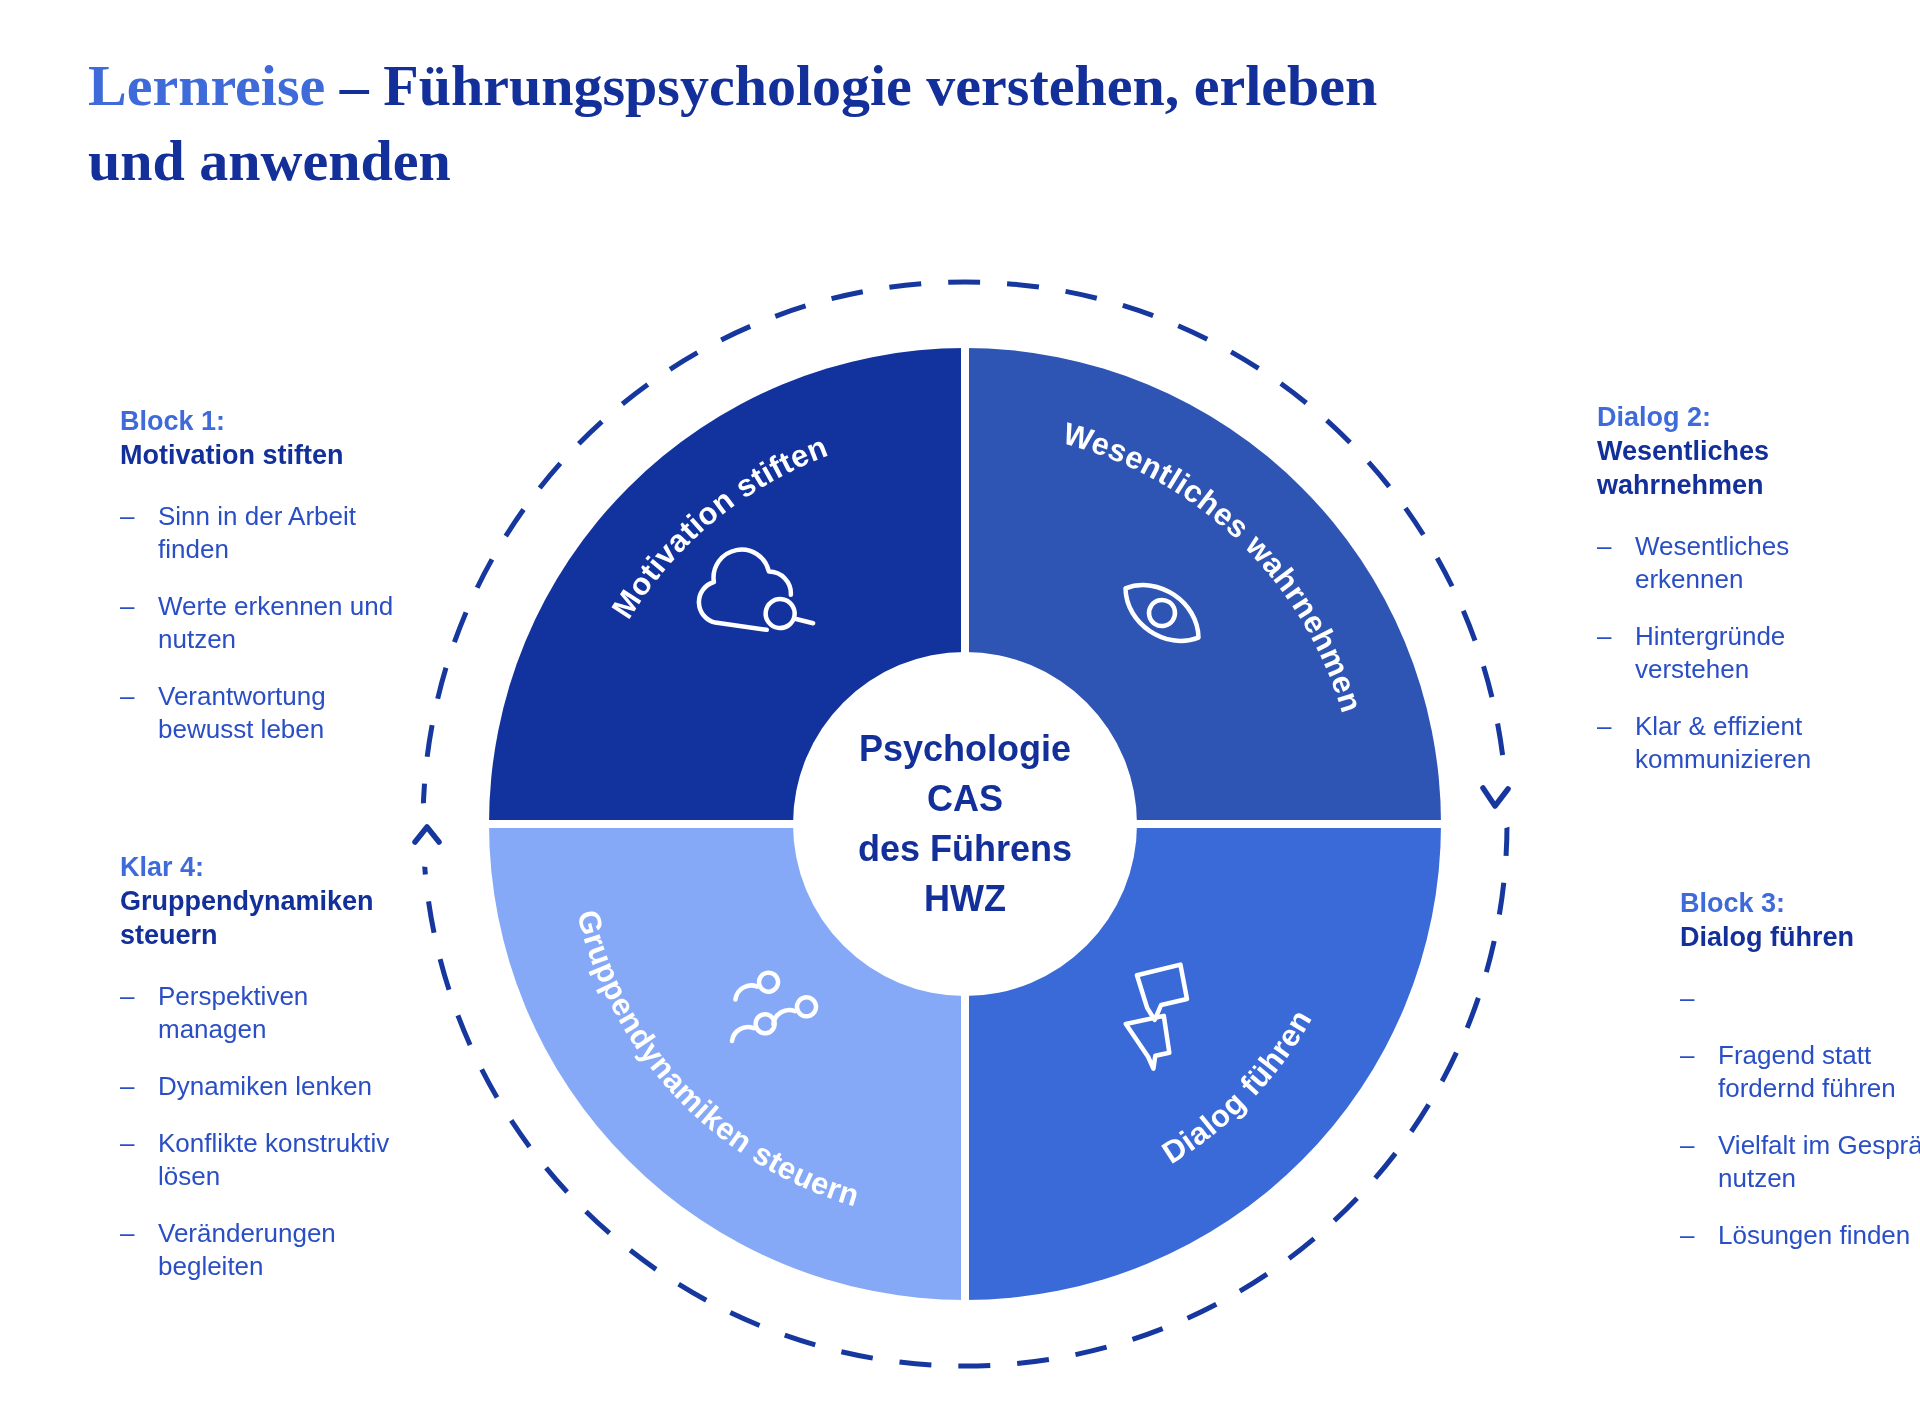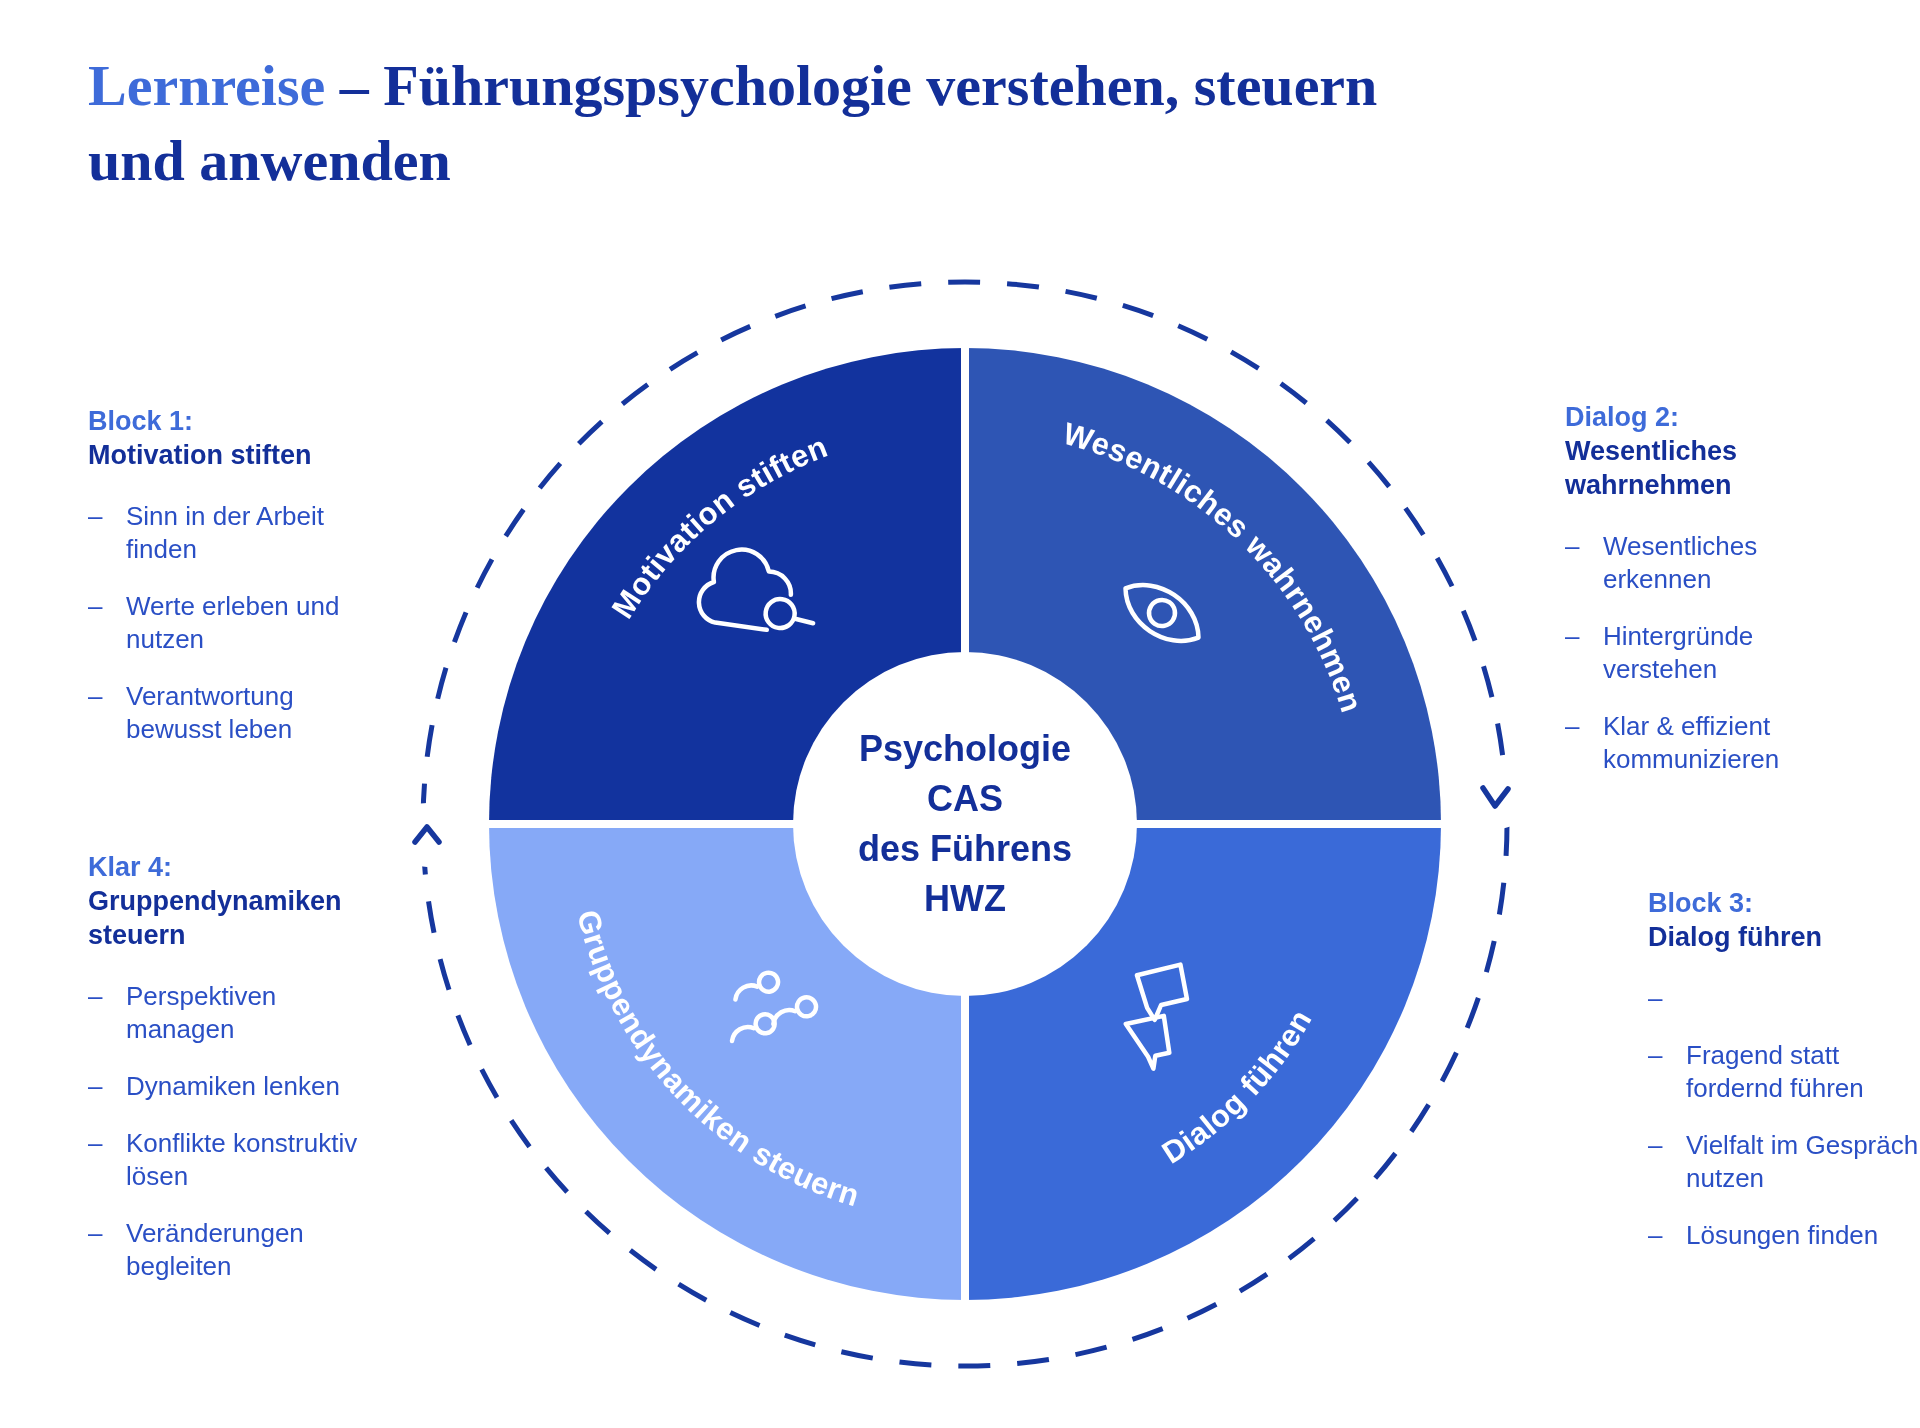--- a/index.html
+++ b/index.html
@@ -8,21 +8,21 @@
   
   .page-title{
     position:absolute;left:88px;top:48px;width:1560px;
     font-family:"Liberation Serif","DejaVu Serif",serif;
     font-weight:bold;font-size:58px;line-height:1.30;
     color:var(--navy);
   }
   .page-title .accent{color:var(--accent);}
 
   
-  .block{position:absolute;}
+  .block{position:absolute;margin-left:32px;}
   .block .label{font-size:27px;font-weight:bold;line-height:34px;color:var(--accent);}
   .block .heading{font-size:27px;font-weight:bold;line-height:34px;color:var(--navy);margin-bottom:28px;}
   .block .items{display:flex;flex-direction:column;gap:24px;}
   .block .li{display:flex;font-size:26px;line-height:33px;color:var(--item);}
   .block .li .dash{width:38px;flex:0 0 38px;}
   .block.left .li .txt{width:262px;}
   .block.right .li .txt{width:240px;}
 
   #block1{left:88px;top:404px;}
   #block4{left:88px;top:850px;}
@@ -38,21 +38,21 @@
   .center-text{
     position:absolute;left:805px;top:724px;width:320px;
     text-align:center;font-size:36px;font-weight:bold;line-height:50px;
     color:var(--navy);
   }
 </style>
 </head>
 <body>
 
 <div class="page-title">
-  <span class="accent">Lernreise</span><span> – Führungspsychologie verstehen, steuern</span><br>
+  <span class="accent">Lernreise</span><span> – Führungspsychologie verstehen, erleben</span><br>
   <span>und anwenden</span>
 </div>
 
 <svg id="wheel" width="1920" height="1428" viewBox="0 0 1920 1428">
   <defs>
     <path id="arcTL" d="M 603.2 670.4 A 393 393 0 0 1 883.3 439.6" fill="none"></path>
     <path id="arcTR" d="M 1026.5 435.8 A 393 393 0 0 1 1350.8 749.0" fill="none"></path>
     <path id="arcBL" d="M 568.5 858.7 A 398 398 0 0 0 909.6 1218.1" fill="none"></path>
     <path id="arcBR" d="M 1114.1 1193.0 A 398 398 0 0 0 1339.0 960.1" fill="none"></path>
     <g id="person">
@@ -121,21 +121,21 @@
 <div class="block left" id="block1">
   <div class="label">Block 1:</div>
   <div class="heading" style="width:280px">Motivation stiften</div>
   <div class="items">
       <div class="li">
         <span class="dash">–</span>
         <span class="txt">Sinn in der Arbeit finden</span>
       </div>
       <div class="li">
         <span class="dash">–</span>
-        <span class="txt">Werte erleben und nutzen</span>
+        <span class="txt">Werte erkennen und nutzen</span>
       </div>
       <div class="li">
         <span class="dash">–</span>
         <span class="txt">Verantwortung bewusst leben</span>
       </div>
     </div>
 </div>
 
 <div class="block right" id="block2">
   <div class="label">Dialog 2:</div>

